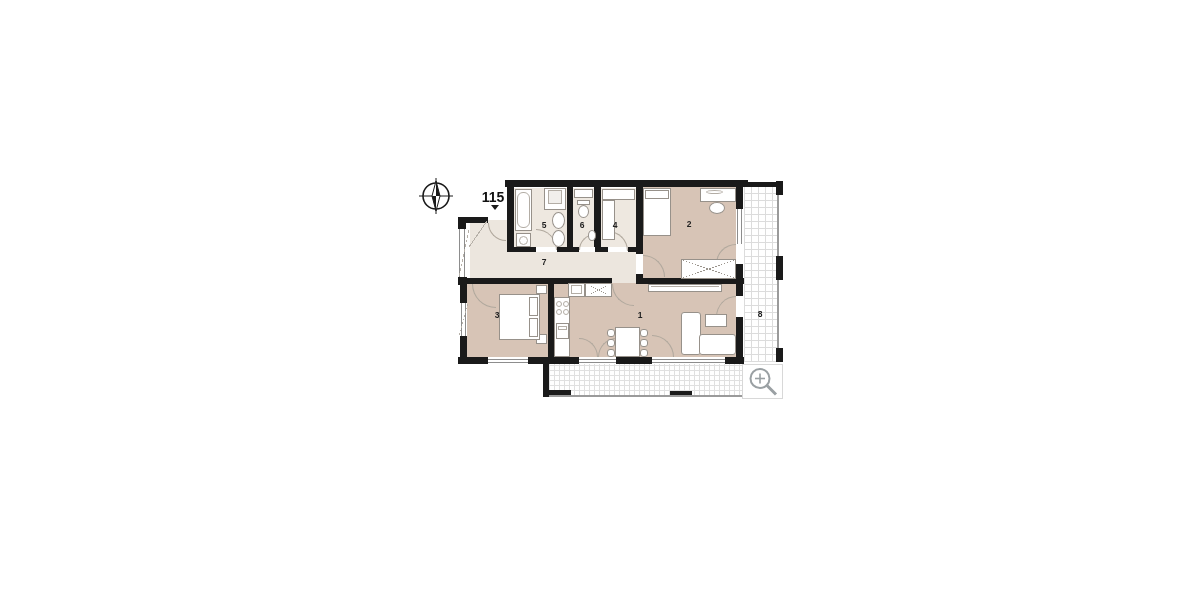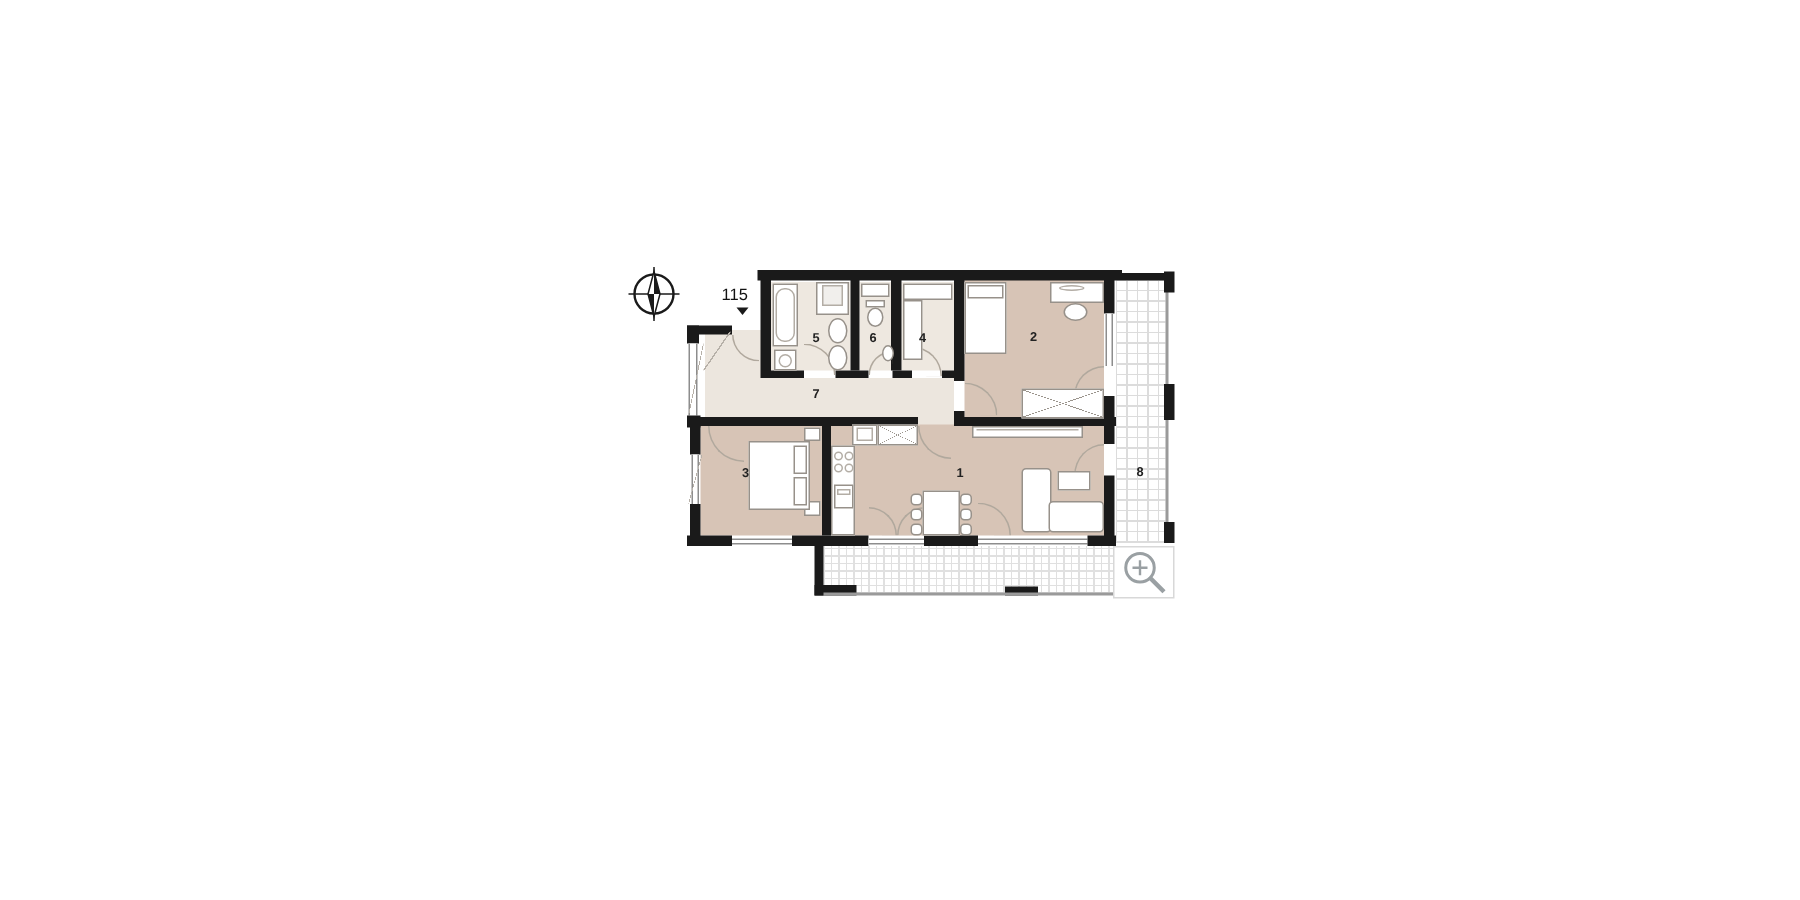--- a/index.html
+++ b/index.html
@@ -33,21 +33,21 @@
   .thin{position:absolute;background:#9a9a9a;}
   
   .grid6{position:absolute;background-color:#fff;background-image:
     repeating-linear-gradient(0deg,#dcdcdc 0 1px,transparent 1px 7px),
     repeating-linear-gradient(90deg,#dcdcdc 0 1px,transparent 1px 7px);}
   .grid5{position:absolute;background-color:#fff;background-image:
     repeating-linear-gradient(0deg,#e0e0e0 0 1px,transparent 1px 5px),
     repeating-linear-gradient(90deg,#e0e0e0 0 1px,transparent 1px 5px);}
   
   .lbl{position:absolute;width:14px;text-align:center;font-size:8.5px;font-weight:bold;color:#222;line-height:10px;}
-  .unit-lbl{position:absolute;width:24px;font-size:11px;font-weight:normal;color:#111;line-height:9px;letter-spacing:0;}
+  .unit-lbl{position:absolute;width:24px;text-align:center;font-size:14px;font-weight:bold;color:#111;line-height:9px;letter-spacing:0;}
   .tri{position:absolute;width:0;height:0;border-left:4px solid transparent;border-right:4px solid transparent;border-top:5px solid #1a1a1a;}
   .zoombox{position:absolute;background:#fff;border:1px solid #d8d8d8;display:flex;align-items:center;justify-content:center;cursor:pointer;}
 </style>
 </head>
 <body>
 
 <div id="stage">
 
   <svg class="abs" style="left:414px;top:174px;" width="44" height="44" viewBox="0 0 44 44">
     <circle cx="22" cy="22" r="13" fill="none" stroke="#1a1a1a" stroke-width="1.6"></circle>

